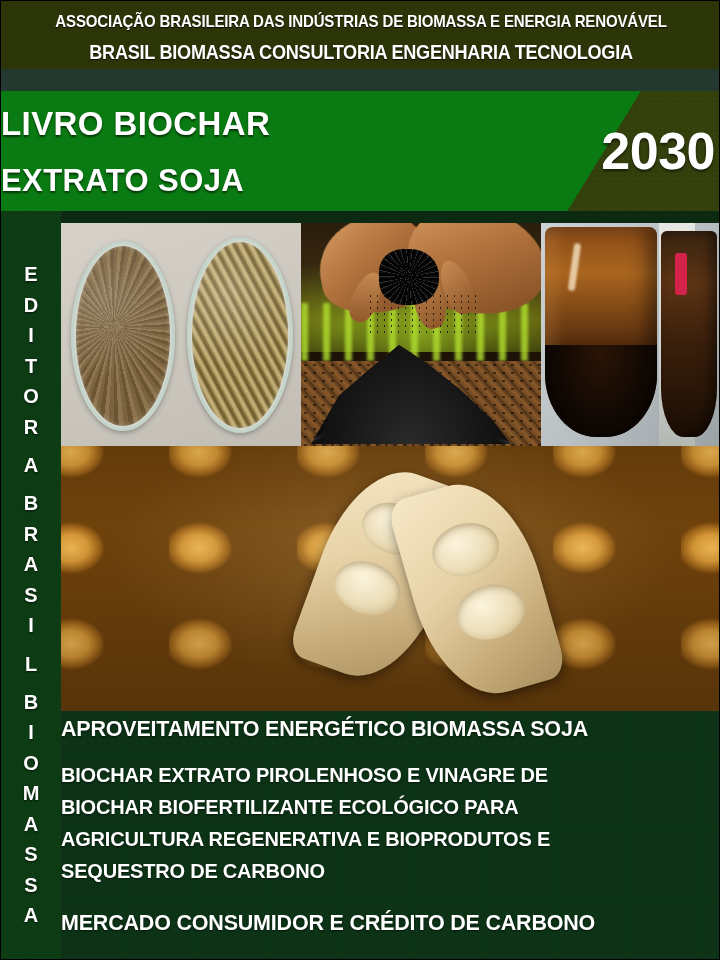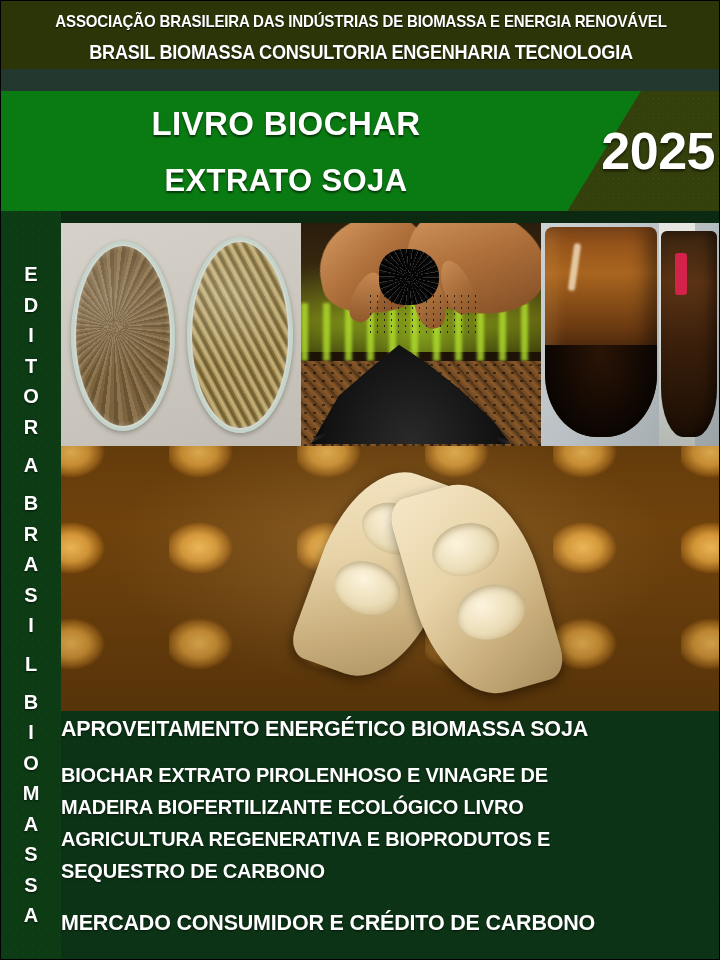--- a/index.html
+++ b/index.html
@@ -81,21 +81,20 @@
     width: 640px; height: 120px;
     background: #0a7a12;
     background-image:
       radial-gradient(rgba(255,255,255,0.10) 0.6px, transparent 0.7px);
     background-size: 6px 6px;
     clip-path: polygon(0 0, 100% 0, 88.5% 100%, 0 100%);
   }
   .title-l1, .title-l2 {
     position: absolute;
     left: 0; width: 570px;
-    text-align: center;
     color: #ffffff;
     font-weight: bold;
     white-space: nowrap;
     text-shadow: 0 2px 2px rgba(0,0,0,0.55);
   }
   .title-l1 { top: 14px; font-size: 33px; letter-spacing: 0.4px; }
   .title-l2 { top: 72px; font-size: 31px; letter-spacing: 0.4px; }
   .year {
     position: absolute;
     right: 6px; top: 34px;
@@ -426,21 +425,21 @@
     <div class="header-line1">ASSOCIAÇÃO BRASILEIRA DAS INDÚSTRIAS DE BIOMASSA E ENERGIA RENOVÁVEL</div>
     <div class="header-line2">BRASIL BIOMASSA CONSULTORIA ENGENHARIA TECNOLOGIA</div>
   </div>
 
   <div class="teal-strip"></div>
 
   <div class="title-zone">
     <div class="title-green"></div>
     <div class="title-l1">LIVRO BIOCHAR</div>
     <div class="title-l2">EXTRATO SOJA</div>
-    <div class="year">2025</div>
+    <div class="year">2030</div>
   </div>
 
   <div class="spine">
     <div class="spine-stack">
       <span class="spine-letter">E</span>
       <span class="spine-letter">D</span>
       <span class="spine-letter">I</span>
       <span class="spine-letter">T</span>
       <span class="spine-letter">O</span>
       <span class="spine-letter">R</span>
@@ -514,20 +513,20 @@
     <div class="pod pod-2">
       <div class="pod-cup" style="left:30px;top:40px;width:68px;height:52px;"></div>
       <div class="pod-cup" style="left:36px;top:106px;width:70px;height:54px;"></div>
     </div>
   </div>
 
   <div class="desc">
     <div class="desc-head">APROVEITAMENTO ENERGÉTICO BIOMASSA SOJA</div>
     <div class="desc-body">
       <div>BIOCHAR  EXTRATO PIROLENHOSO E VINAGRE DE</div>
-      <div>MADEIRA BIOFERTILIZANTE ECOLÓGICO LIVRO</div>
+      <div>BIOCHAR BIOFERTILIZANTE ECOLÓGICO PARA</div>
       <div>AGRICULTURA REGENERATIVA E BIOPRODUTOS E</div>
       <div>SEQUESTRO DE CARBONO</div>
     </div>
     <div class="desc-foot">MERCADO  CONSUMIDOR E CRÉDITO DE CARBONO</div>
   </div>
 
 </div>
 
 </body></html>

